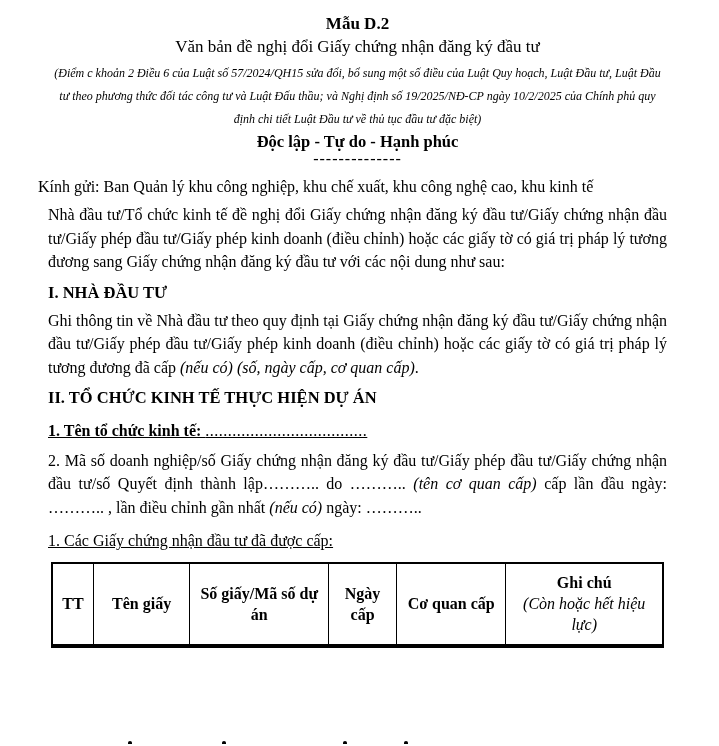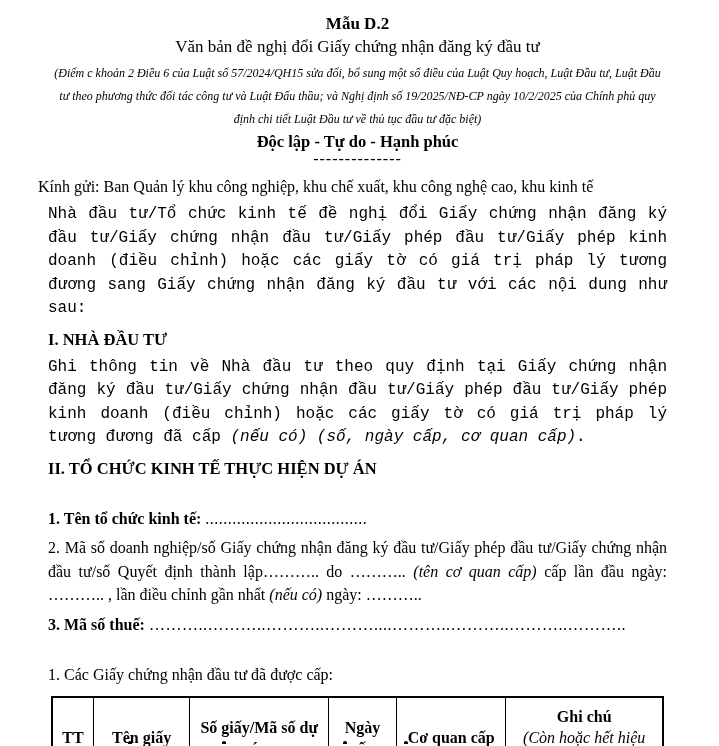--- a/index.html
+++ b/index.html
@@ -40,29 +40,29 @@
   }
   .doc-title {
     font-weight: bold; font-size: 16.5px; line-height: 22px;
     text-align: center; margin-top: 15px;
   }
   .salutation {
     text-align: left; line-height: 23px; margin: 9px -16px 0 -10px;
     white-space: nowrap;
   }
   .para {
-    text-align: justify; line-height: 23.5px; margin-top: 5px; font-family: Liberation Mono, monospace;
+    text-align: justify; line-height: 23.5px; margin-top: 5px;
   }
   .sec-heading {
     font-weight: bold; font-size: 16.5px; line-height: 22px;
     margin-top: 8px;
   }
   .sec-heading-wrap { max-width: 600px; }
   .item { line-height: 23.5px; margin-top: 6px; text-align: justify; }
-  .item-first { margin-top: 27px; }
+  .item-first { margin-top: 10px; text-decoration: underline; }
   .leader { font-weight: normal; letter-spacing: 0.5px; }
 
   table.cert-table {
     border-collapse: collapse;
     width: 613px;
     margin: 9px 0 0 3px;
     table-layout: fixed;
   }
   table.cert-table th {
     border: 1.5px solid #000000;
@@ -101,21 +101,20 @@
   <h2 class="sec-heading">I. NHÀ ĐẦU TƯ</h2>
 
   <p class="para"><span>Ghi thông tin về Nhà đầu tư theo quy định tại Giấy chứng nhận đăng ký đầu tư/Giấy chứng nhận đầu tư/Giấy phép đầu tư/Giấy phép kinh doanh (điều chỉnh) hoặc các giấy tờ có giá trị pháp lý tương đương đã cấp </span><em>(nếu có) (số, ngày cấp, cơ quan cấp)</em><span>.</span></p>
 
   <h2 class="sec-heading">II. TỔ CHỨC KINH TẾ THỰC HIỆN DỰ ÁN</h2>
 
   <p class="item item-first"><span class="bold">1. Tên tổ chức kinh tế: </span><span class="leader">....................................</span></p>
 
   <p class="item"><span>2. Mã số doanh nghiệp/số Giấy chứng nhận đăng ký đầu tư/Giấy phép đầu tư/Giấy chứng nhận đầu tư/số Quyết định thành lập……….. do ……….. </span><em>(tên cơ quan cấp)</em><span> cấp lần đầu ngày: ……….. , lần điều chỉnh gần nhất </span><em>(nếu có)</em><span> ngày: ………..</span></p>
 
-  <p class="item"><span class="bold">3. Mã số thuế: </span><span class="leader">………..………..………..………....………..………..………..………..</span></p>
 
 
   <p class="item item-first">1. Các Giấy chứng nhận đầu tư đã được cấp:</p>
 
   <table class="cert-table">
     <colgroup>
       <col style="width:41px">
       <col style="width:95px">
       <col style="width:137px">
       <col style="width:67px">

